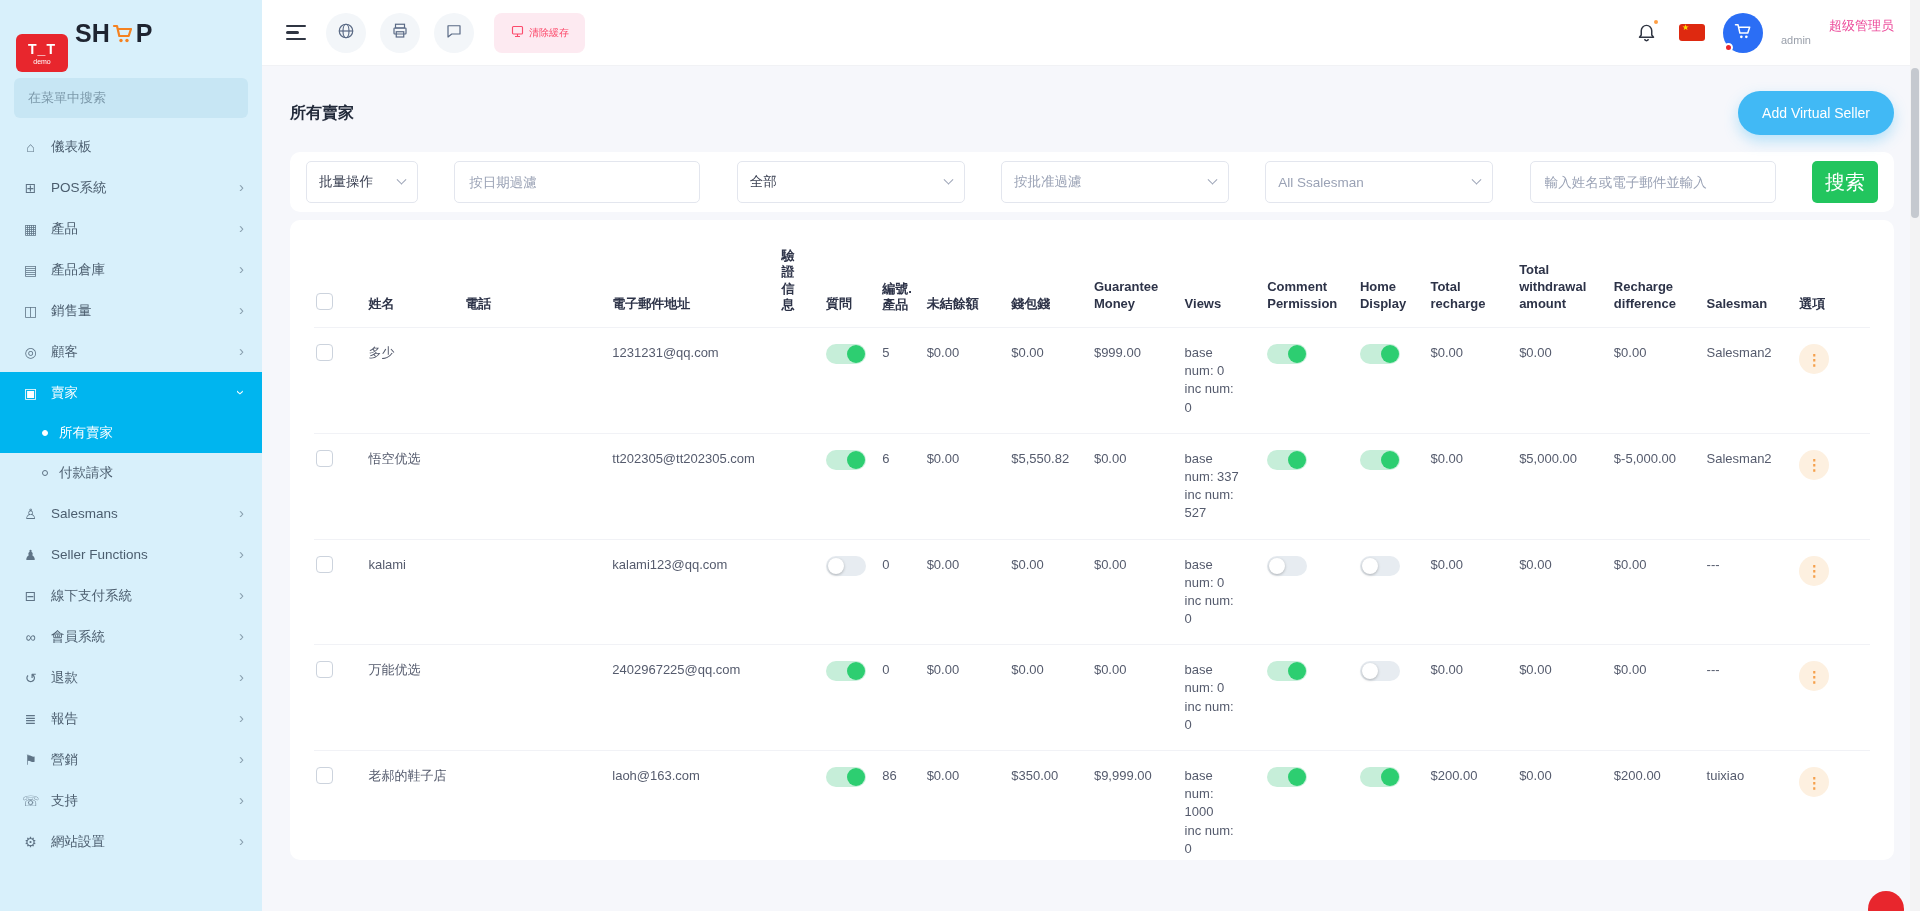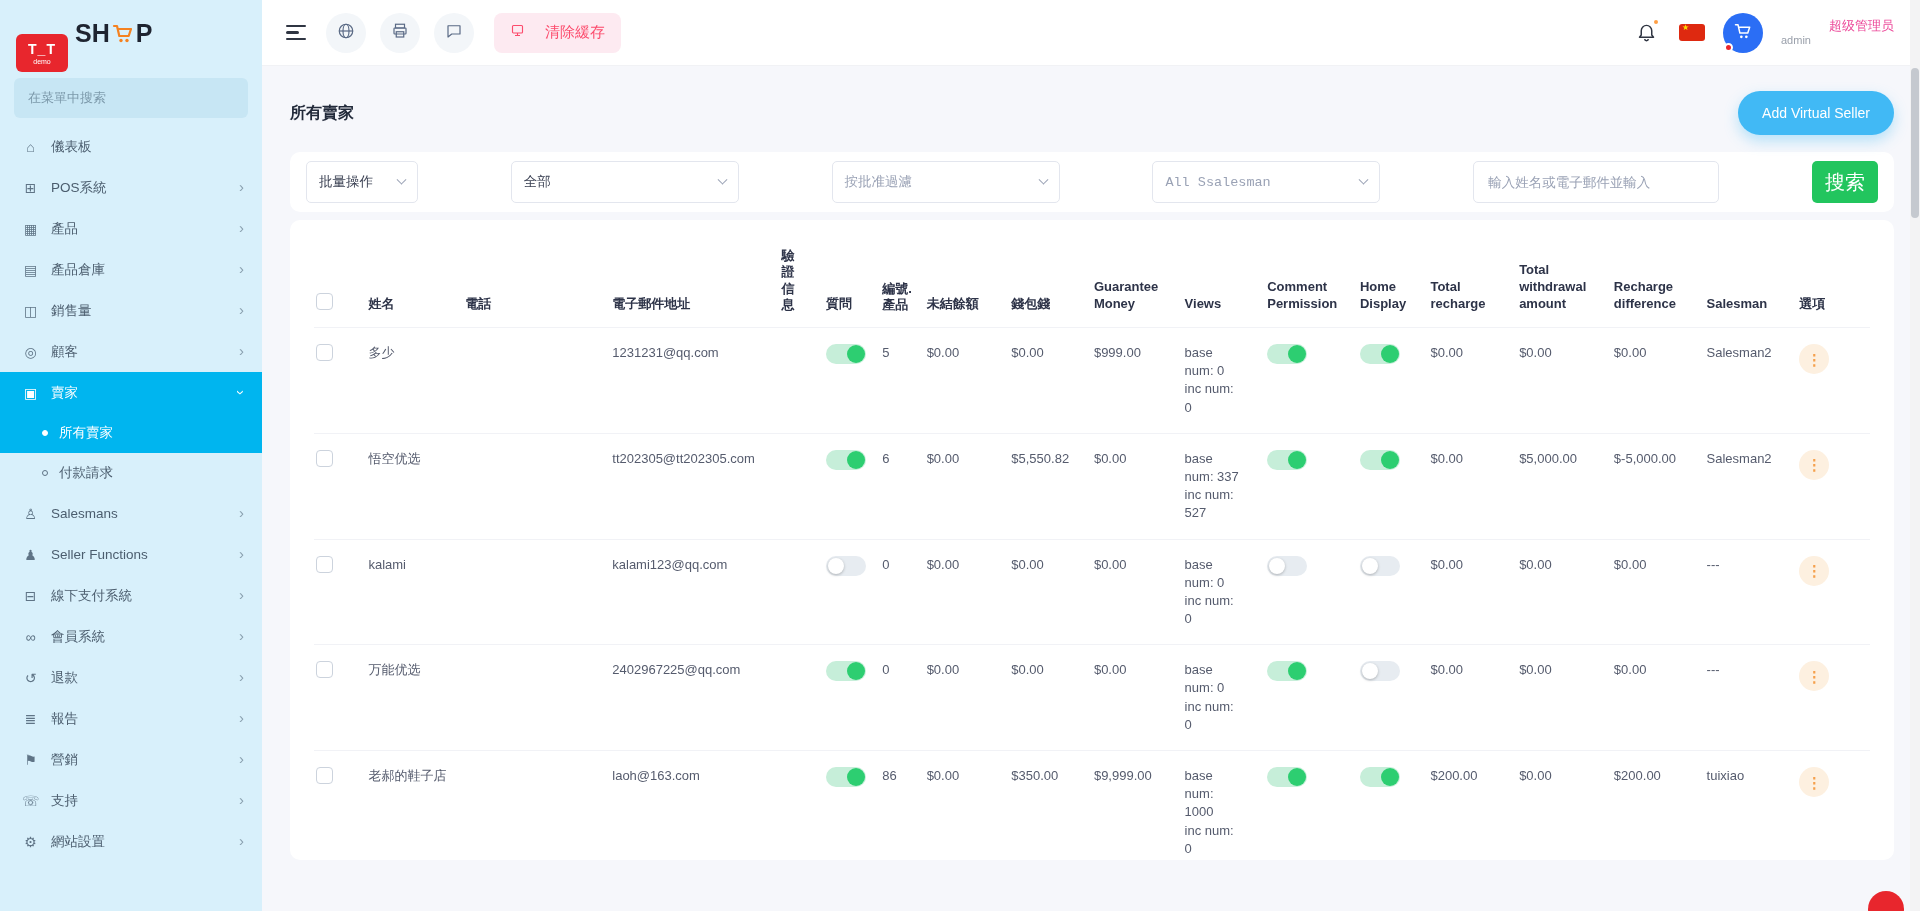--- a/index.html
+++ b/index.html
@@ -35,41 +35,41 @@
   .main { flex:1; display:flex; flex-direction:column; min-width:0; }
 
   .topbar { height:66px; background:#fff; display:flex; align-items:center; justify-content:space-between; padding:0 26px 0 24px; flex-shrink:0; border-bottom:1px solid #f1f2f5; }
   .tb-left { display:flex; align-items:center; gap:14px; }
   .hamburger { width:26px; height:26px; border:none; background:none; cursor:pointer; display:flex; flex-direction:column; justify-content:center; gap:4px; }
   .hamburger span { height:2.4px; background:#2f3542; border-radius:2px; display:block; }
   .hamburger span:nth-child(1){ width:20px; }
   .hamburger span:nth-child(2){ width:13px; }
   .hamburger span:nth-child(3){ width:20px; }
   .icon-circle { width:40px; height:40px; border-radius:50%; border:none; background:#f3f6f9; display:flex; align-items:center; justify-content:center; cursor:pointer; }
-  .clear-cache { height:40px; border:none; border-radius:8px; background:#fdeaf1; color:#fc4b6c; font-size:15px; font-family:Liberation Mono, monospace; padding:0 16px; display:flex; align-items:center; gap:20px; cursor:pointer; margin-left:6px; }
+  .clear-cache { height:40px; border:none; border-radius:8px; background:#fdeaf1; color:#fc4b6c; font-size:10px; font-family:Liberation Mono, monospace; padding:0 16px; display:flex; align-items:center; gap:4px; cursor:pointer; margin-left:6px; }
   .tb-right { display:flex; align-items:center; gap:18px; }
   .bell-wrap { position:relative; border:none; background:none; cursor:pointer; padding:4px; }
   .bell-dot { position:absolute; top:1px; right:1px; width:8px; height:8px; border-radius:50%; background:#ff9f43; border:2px solid #fff; }
   .flag { width:26px; height:17px; border:none; border-radius:3px; background:#de2910; position:relative; cursor:pointer; }
   .flag .star { position:absolute; top:0px; left:3px; color:#ffde00; font-size:8px; line-height:1; }
   .avatar { width:40px; height:40px; border-radius:50%; background:#2b6ef5; display:flex; align-items:center; justify-content:center; position:relative; cursor:pointer; }
   .avatar .adot { position:absolute; left:1px; bottom:1px; width:9px; height:9px; border-radius:50%; background:#e8262d; border:2px solid #fff; }
   .user-meta { line-height:1.25; }
   .user-role { font-size:13px; color:#ec4899;margin-left:48px; }
   .user-name { font-size:11px; color:#9aa0ab; }
 
   .content { flex:1; overflow:hidden; padding:24px 26px 0 28px; }
   .page-head { display:flex; justify-content:space-between; align-items:center; height:46px; margin-bottom:16px; }
   .page-title { font-size:16px; font-weight:700; color:#222a3a; }
   .add-btn { height:44px; padding:0 24px; border:none; border-radius:22px; background:#41b9f5; color:#fff; font-size:14px; font-family:inherit; cursor:pointer; box-shadow:0 6px 14px rgba(65,185,245,.35); }
 
   .filter-card { background:#fff; border-radius:10px; padding:9px 16px; display:flex; align-items:center; justify-content:space-between; gap:24px; }
   .select { height:42px; border:1px solid #e3e6ee; border-radius:5px; padding:0 12px; display:flex; align-items:center; justify-content:space-between; font-size:13.5px; color:#3c4254; cursor:pointer; background:#fff; flex-shrink:0; }
   .select.sm { width:112px; }
-  .select.md { width:228px;font-family:Liberation Mono, monospace; }
+  .select.md { width:228px; }
   .select .muted { color:#9aa2b5; }
   .caret { width:7px; height:7px; border-right:1.6px solid #9aa2b5; border-bottom:1.6px solid #9aa2b5; transform:rotate(45deg) translate(-2px,-2px); margin-left:10px; flex-shrink:0; }
   .f-input { height:42px; width:246px; border:1px solid #e3e6ee; border-radius:5px; padding:0 14px; font-size:13.5px; font-family:inherit; color:#3c4254; flex-shrink:0; }
   .f-input::placeholder { color:#9aa2b5; }
   .search-btn { height:42px; width:66px; border:none; border-radius:5px; background:#22c55e; color:#fff; font-size:20px; font-family:inherit; cursor:pointer; flex-shrink:0; }
 
   .table-card { background:#fff; border-radius:10px; margin-top:8px; padding:6px 24px 0 24px; height:640px; overflow:hidden; }
   table { width:100%; border-collapse:collapse; table-layout:fixed; }
   .c1{width:54px}.c2{width:96px}.c3{width:146px}.c4{width:168px}.c5{width:44px}.c6{width:56px}.c7{width:44px}.c8{width:84px}.c9{width:82px}.c10{width:90px}.c11{width:82px}.c12{width:92px}.c13{width:70px}.c14{width:88px}.c15{width:94px}.c16{width:92px}.c17{width:92px}.c18{width:70px}
   thead th { text-align:left; vertical-align:bottom; font-size:13px; font-weight:700; color:#2d3348; padding:22px 8px 14px 0; }
@@ -274,20 +274,21 @@
       <div class="page-head">
         <div class="page-title">所有賣家</div>
         <button class="add-btn">Add Virtual Seller</button>
       </div>
 
       <div class="filter-card">
         <div class="select sm">
           <span>批量操作</span>
           <span class="caret"></span>
         </div>
+        <input class="f-input" type="text" placeholder="按日期過濾" style="">
         <div class="select md">
           <span>全部</span>
           <span class="caret"></span>
         </div>
         <div class="select md">
           <span class="muted">按批准過濾</span>
           <span class="caret"></span>
         </div>
         <div class="select md">
           <span class="muted">All Ssalesman</span>

